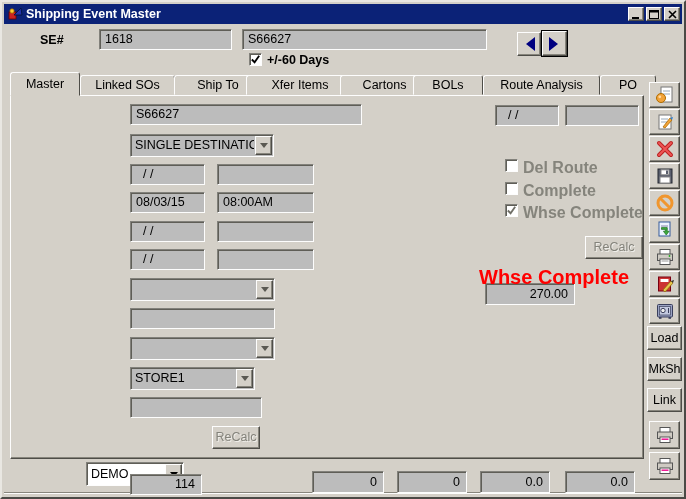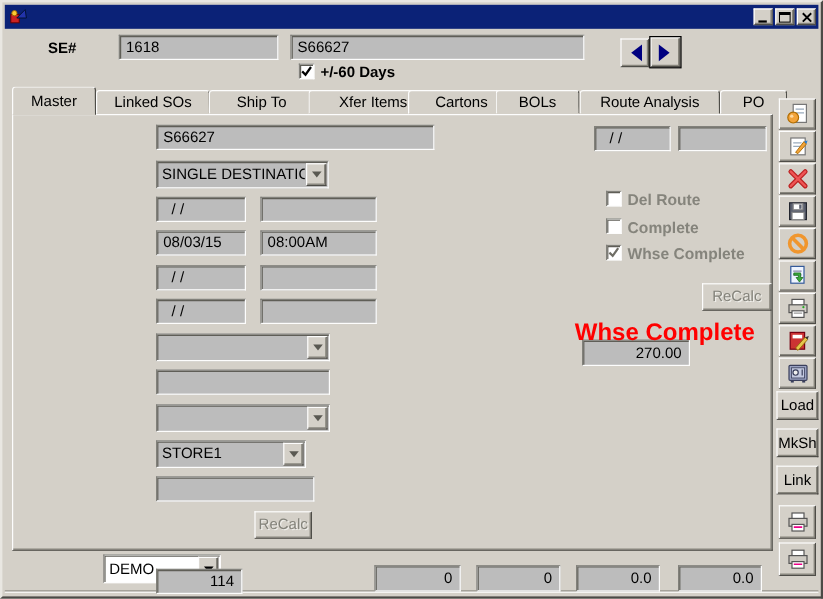--- a/index.html
+++ b/index.html
@@ -36,21 +36,21 @@
   .tri-down { width:0; height:0; border:4px solid transparent; border-top:5px solid #5a5952; margin-top:4px; }
   .tri-down.black { border-top-color:#000; }
   
   .btn { background:#d4d0c8; border:1px solid; border-color:#fdfdfd #4e4d48 #4e4d48 #fdfdfd;
          box-shadow: inset -1px -1px 0 #87857c; font-size:12.5px; text-align:center; color:#000; }
   .btn.disabled { color:#84837b; text-shadow:1px 1px 0 #efeeea; }
   .tbtn { position:absolute; left:647px; width:31px; height:26px; display:flex; align-items:center; justify-content:center; }
   
   .cb { width:13px; height:13px; background:#fff; border:1px solid; border-color:#82817b #fdfdfd #fdfdfd #82817b;
         box-shadow: inset 1px 1px 0 #5f5e57; display:flex; align-items:center; justify-content:center; }
-  .cb-label-gray { font-weight:bold; font-size:13px; color:#85847c; white-space:nowrap; }
+  .cb-label-gray { font-weight:bold; font-size:16px; color:#85847c; white-space:nowrap; }
   
   .remarks-box { position:absolute; left:300px; top:307px; width:336px; height:98px; background:#f3eff3;
                  border:1px solid; border-color:#82817b #fdfdfd #fdfdfd #82817b; box-shadow: inset 1px 1px 0 #5f5e57; }
   .remarks-text { position:absolute; left:5px; top:3px; right:22px; font-size:12.5px; color:#000; }
   .vscroll { position:absolute; right:2px; top:2px; bottom:2px; width:16px;
              background:#fff;
              background-image: linear-gradient(45deg,#d4d0c8 25%,transparent 25%,transparent 75%,#d4d0c8 75%),
                                linear-gradient(45deg,#d4d0c8 25%,transparent 25%,transparent 75%,#d4d0c8 75%);
              background-size:2px 2px; background-position:0 0,1px 1px; }
   .scrollbtn { position:absolute; left:0; width:16px; height:15px; background:#d4d0c8;
@@ -67,20 +67,21 @@
 <body>
 
 <div class="window">
 
   <div class="titlebar">
     <svg class="abs" style="left:4px;top:3px" width="16" height="14" viewBox="0 0 16 14">
       <rect x="1" y="5" width="7" height="7" fill="#c22" stroke="#600" stroke-width="0.8"></rect>
       <polygon points="6,8 13,1 14,8" fill="#23a" stroke="#013" stroke-width="0.8"></polygon>
       <circle cx="4" cy="4" r="2.2" fill="#fc3" stroke="#960" stroke-width="0.8"></circle>
     </svg>
+    <span class="title-text" style="margin-left:22px">Shipping Event Master</span>
     <div class="winbtns">
       <div class="winbtn">
         <svg width="10" height="9" viewBox="0 0 10 9">
             <rect x="1" y="7" width="7" height="2" fill="#000"></rect>
           </svg>
       </div>
       <div class="winbtn">
         <svg width="10" height="9" viewBox="0 0 10 9">
             <rect x="0.5" y="0.5" width="9" height="8" fill="none" stroke="#000"></rect>
             <rect x="0.5" y="0.5" width="9" height="2" fill="#000"></rect>
@@ -108,21 +109,21 @@
   <div class="abs btn" style="left:515px;top:30px;width:24px;height:24px;display:flex;align-items:center;justify-content:center">
     <span class="navtri-left"></span>
   </div>
   <div class="abs btn" style="left:540px;top:29px;width:25px;height:25px;display:flex;align-items:center;justify-content:center;outline:1px solid #000">
     <span class="navtri-right"></span>
   </div>
 
   <div class="tab active" style="left:8px;width:70px">Master</div>
   <div class="tab inactive" style="left:78px;width:95px">Linked SOs</div>
   <div class="tab inactive" style="left:172px;width:88px">Ship To</div>
-  <div class="tab inactive" style="left:255px;width:108px">Xfer Items</div>
+  <div class="tab inactive" style="left:244px;width:108px">Xfer Items</div>
   <div class="tab inactive" style="left:338px;width:89px">Cartons</div>
   <div class="tab inactive" style="left:411px;width:70px">BOLs</div>
   <div class="tab inactive" style="left:481px;width:117px">Route Analysis</div>
   <div class="tab inactive" style="left:598px;width:56px">PO</div>
 
   <div class="panel"></div>
 
   <div class="abs lbl" style="left:18px;top:105px">SE Name</div>
   <div class="abs sunken fldtext" style="left:128px;top:102px;width:232px;height:21px;z-index:2">S66627</div>
 

